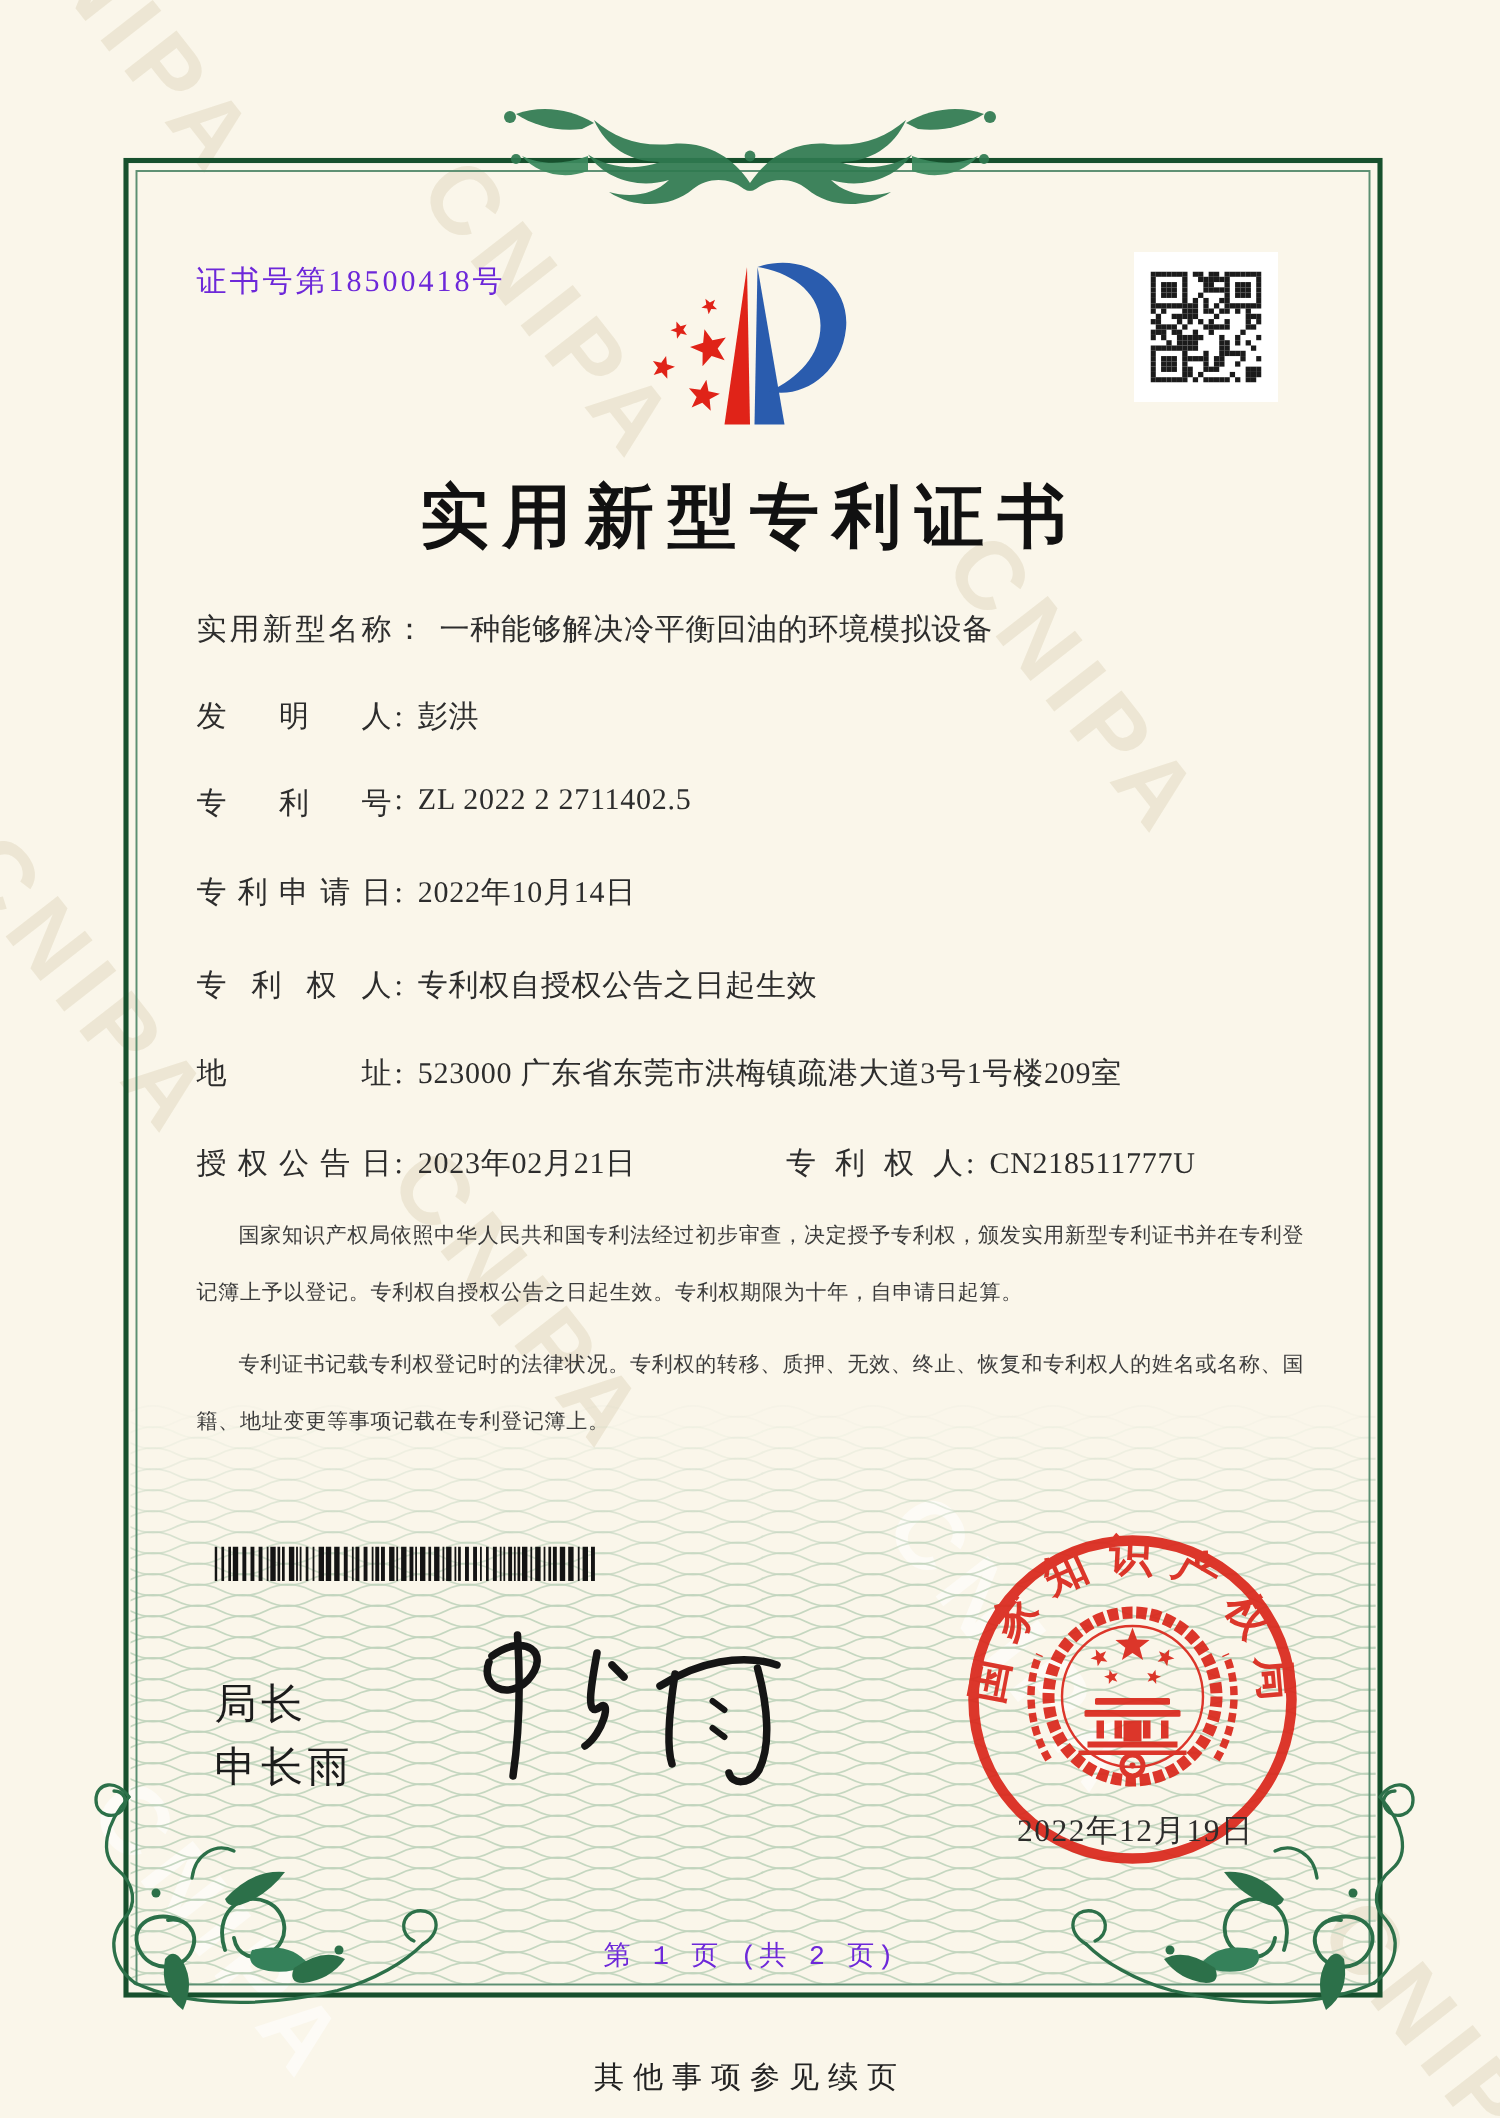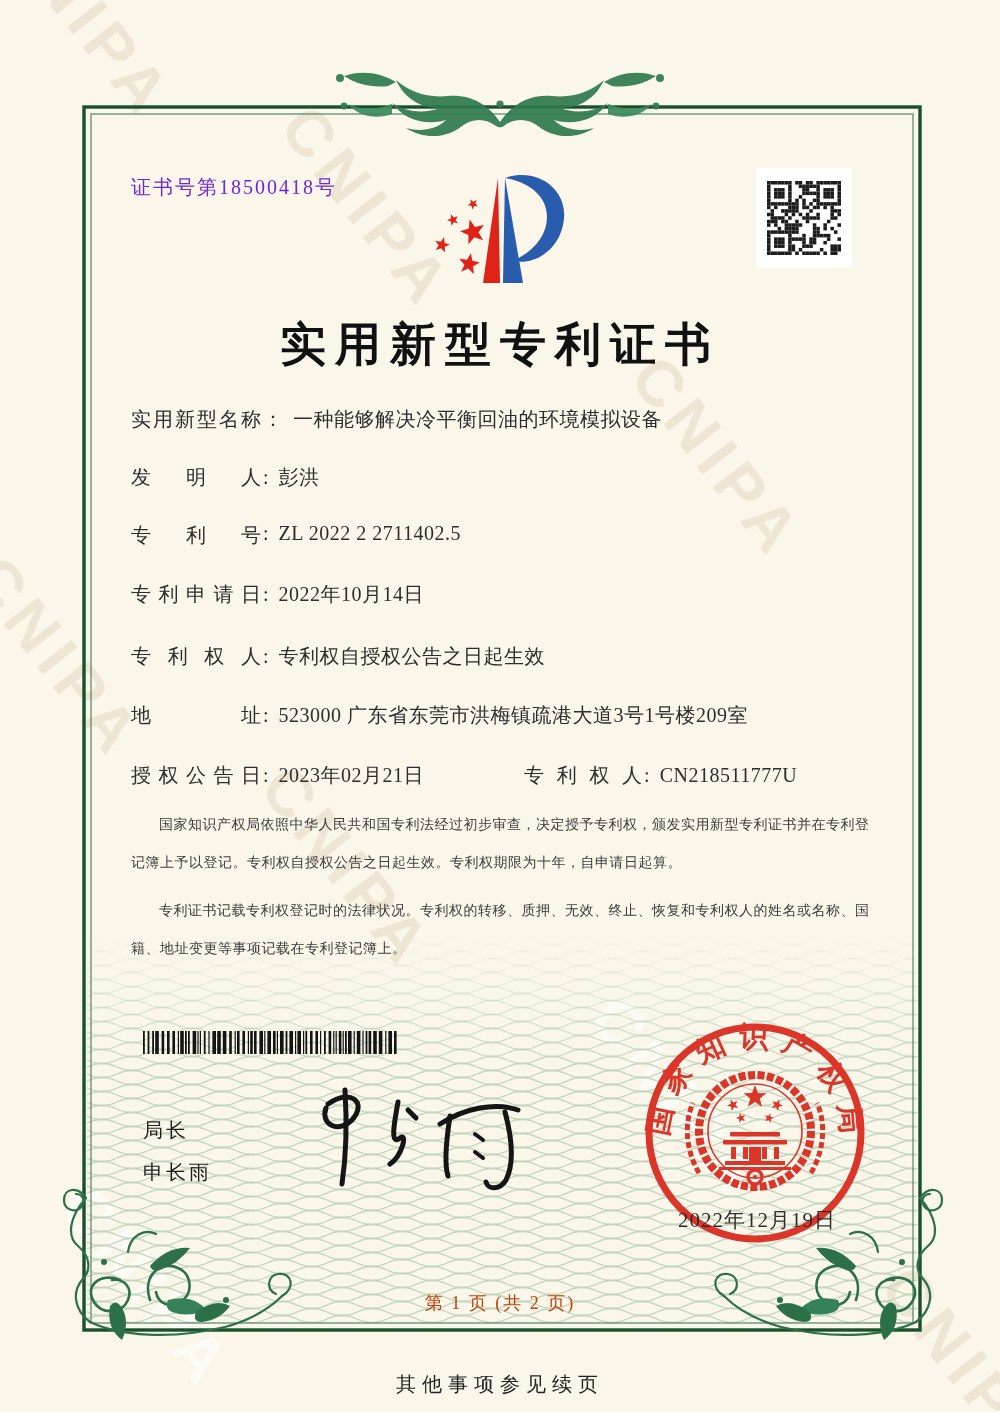--- a/index.html
+++ b/index.html
@@ -47,24 +47,24 @@
   .fcolon{display:inline-block;margin:0 10px 0 2px;}
   .fvalue{letter-spacing:0.5px;}
   .flabel2{
     display:inline-block;width:118px;margin-left:100px;
     text-align:justify;text-align-last:justify;vertical-align:top;
   }
   
   .paras{left:131px;top:806px;width:742px;font-size:14px;line-height:38px;color:#3c3c3c;}
   .paras p{margin:0 0 10px 0;text-indent:2em;letter-spacing:0.5px;}
   
-  .duty{left:143px;font-size:20px;letter-spacing:3px;color:#1c1c1c;
+  .duty{left:143px;font-size:28px;letter-spacing:3px;color:#1c1c1c;
         font-family:"Liberation Sans","DejaVu Sans",sans-serif;}
   
-  .pageinfo{left:0;right:0;top:1291px;text-align:center;font-size:18px;letter-spacing:2px;color:#c2410c;}
+  .pageinfo{left:0;right:0;top:1291px;text-align:center;font-size:18px;letter-spacing:2px;color:#6d28d9;font-family:Liberation Mono, monospace;}
   .contnote{left:0;right:0;top:1351px;text-align:center;font-size:20px;letter-spacing:6px;color:#222;margin-top:20px;}
   .qrbox{left:756px;top:168px;width:96px;height:100px;background:#ffffff;}
 </style>
 </head>
 <body>
 
 <div class="page">
 
   <div class="wm" style="left:-30px;top:-20px;">CNIPA</div>
   <div class="wm" style="left:250px;top:170px;">CNIPA</div>

